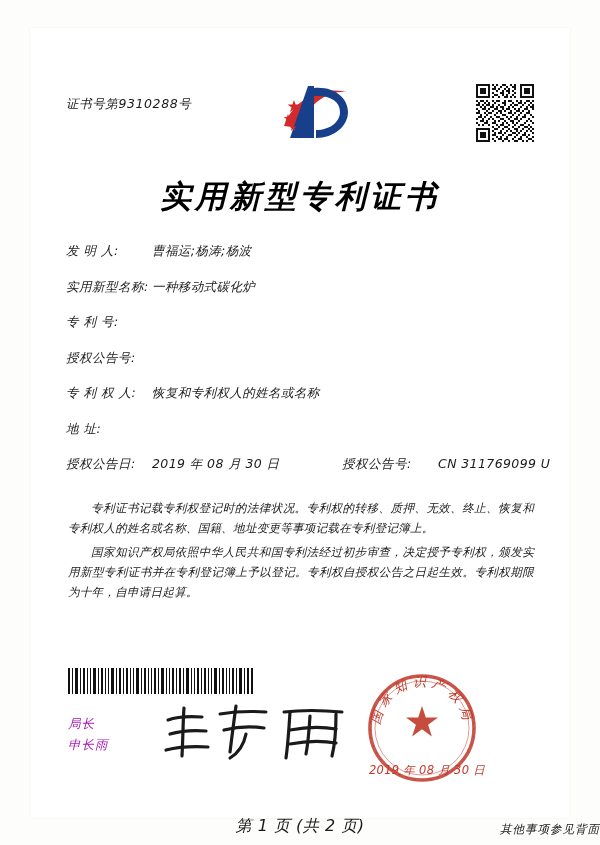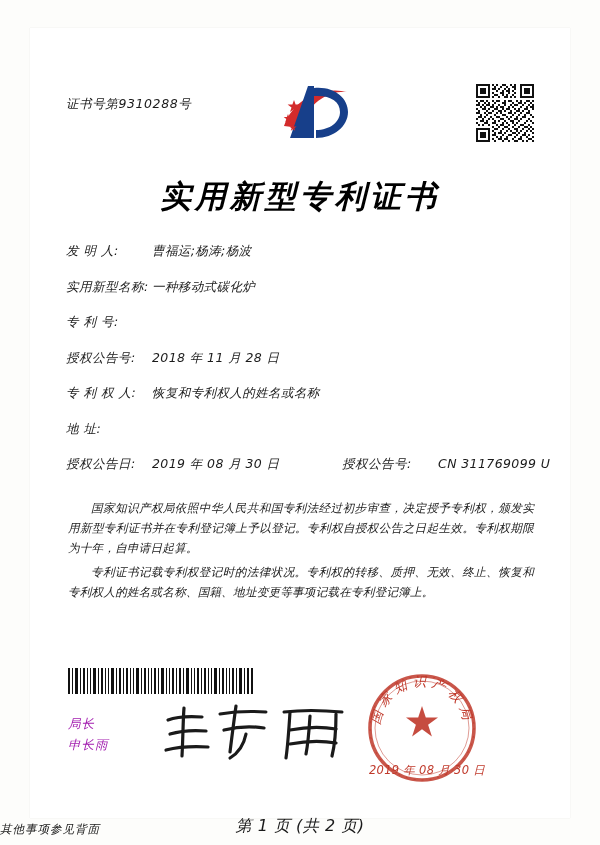--- a/index.html
+++ b/index.html
@@ -183,21 +183,21 @@
     text-align: center;
     font-size: 16px;
     color: #1a1a1a;
     letter-spacing: 0.5px;
   }
   .footer-note {
     position: absolute;
     left: 0;
     right: 0;
     top: 822px;
-    text-align: left;
+    text-align: right;
     font-size: 11.5px;
     color: #1a1a1a;
     letter-spacing: 1px;
   }
 </style>
 </head>
 <body>
 
 <div class="page">
   <div class="sheet">
@@ -457,40 +457,39 @@
       </div>
       <div class="field-row">
         <div class="field-label">实用新型名称:</div>
         <div class="field-value">一种移动式碳化炉</div>
       </div>
       <div class="field-row">
         <div class="field-label">专 利 号:</div>
       </div>
       <div class="field-row">
         <div class="field-label">授权公告号:</div>
-        <div class="field-value">2018 年 11 月 28 日</div>
       </div>
       <div class="field-row">
         <div class="field-label">专 利 权 人:</div>
         <div class="field-value">恢复和专利权人的姓名或名称</div>
       </div>
       <div class="field-row">
         <div class="field-label">地        址:</div>
       </div>
       <div class="field-row dual">
         <div class="field-label">授权公告日:</div>
         <div class="field-value">2019 年 08 月 30 日</div>
         <div class="field-label2">授权公告号:</div>
         <div class="field-value2">CN 311769099 U</div>
       </div>
     </div>
 
     <div class="paras">
+      <div class="para">专利证书记载专利权登记时的法律状况。专利权的转移、质押、无效、终止、恢复和专利权人的姓名或名称、国籍、地址变更等事项记载在专利登记簿上。</div>
       <div class="para">国家知识产权局依照中华人民共和国专利法经过初步审查，决定授予专利权，颁发实用新型专利证书并在专利登记簿上予以登记。专利权自授权公告之日起生效。专利权期限为十年，自申请日起算。</div>
-      <div class="para">专利证书记载专利权登记时的法律状况。专利权的转移、质押、无效、终止、恢复和专利权人的姓名或名称、国籍、地址变更等事项记载在专利登记簿上。</div>
     </div>
 
     <div class="barcode">
       <svg viewBox="0 0 186 26" width="186" height="26" shape-rendering="crispEdges" aria-hidden="true">
         <rect width="186" height="26" fill="#ffffff"></rect>
         <g fill="#111111">
           <rect x="0" y="0" width="2" height="26"></rect>
             <rect x="4" y="0" width="1" height="26"></rect>
           <rect x="7" y="0" width="3" height="26"></rect>
             <rect x="12" y="0" width="1" height="26"></rect>

